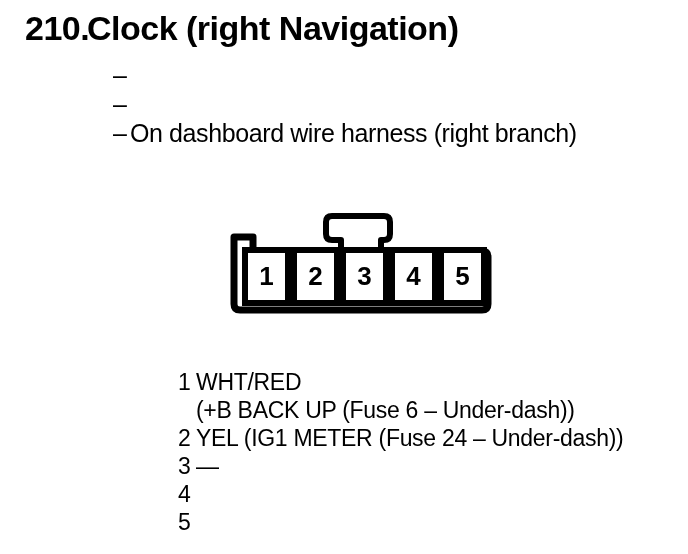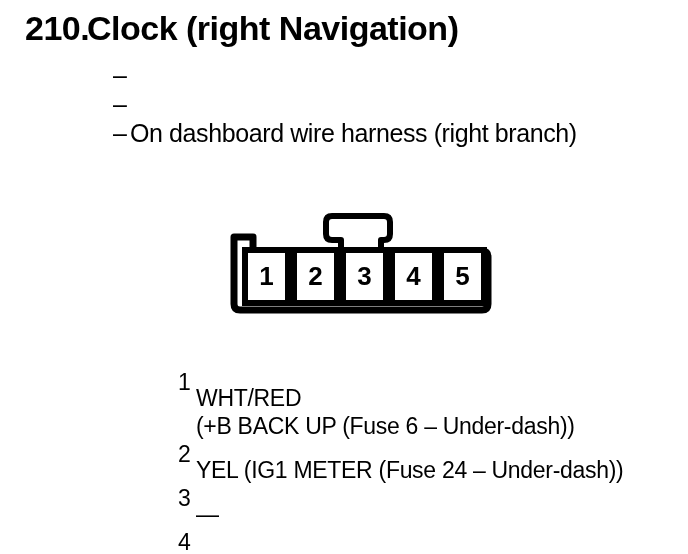--- a/index.html
+++ b/index.html
@@ -37,21 +37,21 @@
     font-weight:bold; font-size:26px;
   }
 
   
   .pin-list {
     position:absolute; left:178px; top:368px;
     font-size:23px; line-height:28px; letter-spacing:-0.3px; white-space:nowrap;
   }
   .pin-row { display:flex; }
   .pin-num { flex:0 0 18px; }
-  .pin-desc { flex:0 0 auto;margin-top:16px; }
+  .pin-desc { flex:0 0 auto; }
 </style>
 </head>
 <body>
 
 <div class="page">
 
   <div class="title-row">
     <span class="title-num">210.</span>
     <span>Clock (right Navigation)</span>
   </div>

